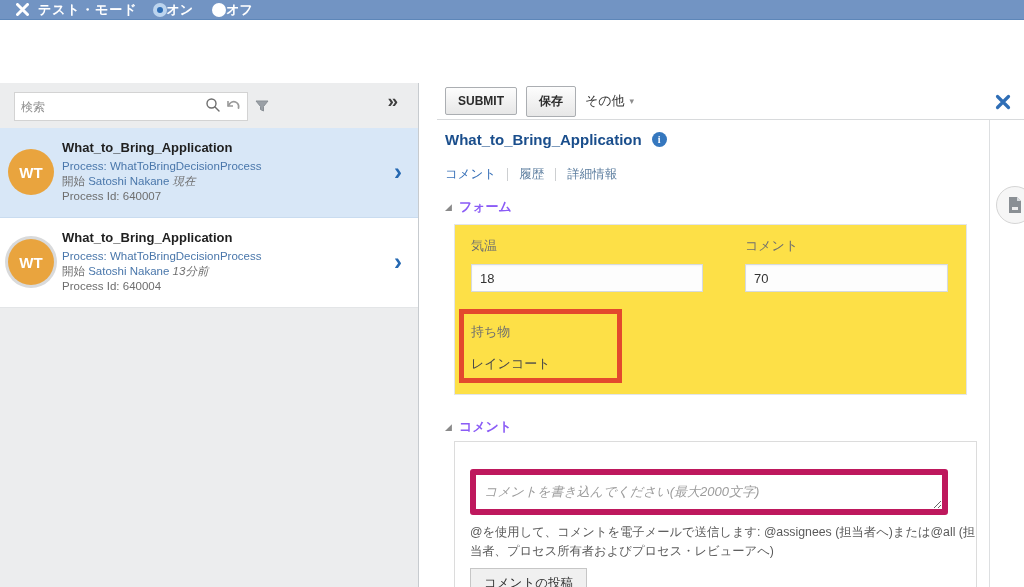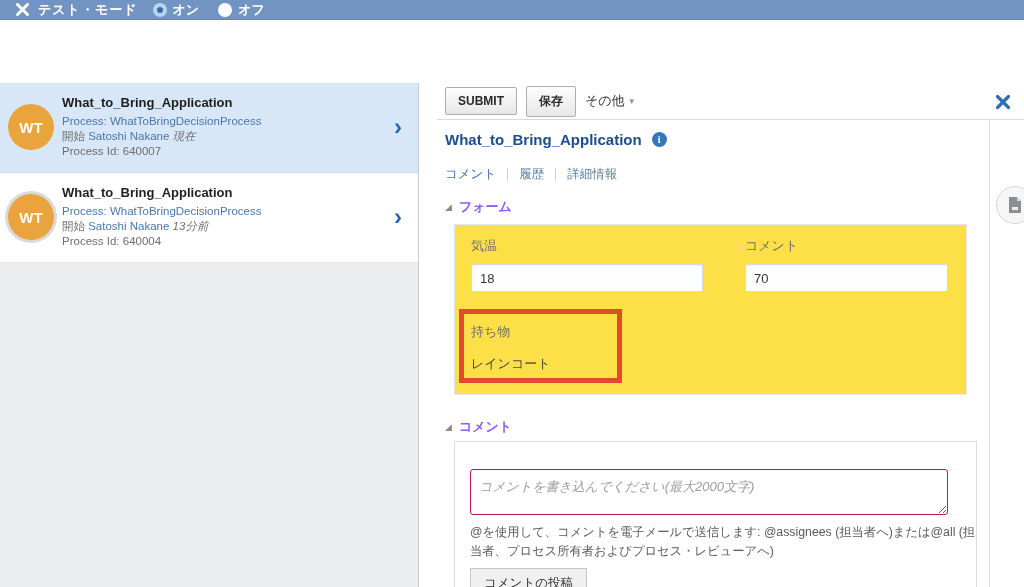--- a/index.html
+++ b/index.html
@@ -9,21 +9,21 @@
 
   
   .app-header { height:57px; background:#3478BE; display:flex; align-items:center; padding-left:16px; }
   .app-title { color:#fff; font-size:22px; font-weight:500; letter-spacing:.5px; }
 
   
   .test-bar { height:20px; background:#7294C3; border-bottom:1px solid #5D86B8; display:flex; align-items:center; padding-left:16px; gap:9px; }
   .test-close { width:13px; height:13px; cursor:pointer; }
   .test-close svg { display:block; }
   .test-label { color:#fff; font-size:13px; font-weight:bold; letter-spacing:1px; margin-right:6px; }
-  .radio-group { display:flex; align-items:center; gap:6px; }
+  .radio-group { display:flex; align-items:center; }
   .radio { width:14px; height:14px; border-radius:50%; background:#fff; position:relative; cursor:pointer; }
   .radio.selected { background:#BCD4EE; }
   .radio.selected::after { content:""; position:absolute; left:4px; top:4px; width:6px; height:6px; border-radius:50%; background:#2F6EB6; }
   .radio-label { color:#fff; font-size:13px; font-weight:bold; margin-right:10px; }
 
   
   .main { position:absolute; top:83px; left:0; right:0; bottom:0; display:flex; }
 
   
   .left-panel { width:419px; background:#ECEDEE; border-right:1px solid #C7CBCF; position:relative; flex:none; }
@@ -77,21 +77,21 @@
   .field-label { font-size:13px; color:#6F6F6F; margin-bottom:9px; }
   .field input { width:100%; height:28px; border:1px solid #D6DADE; background:#FDFDFD; font-size:13px; color:#333; padding:12px 8px; font-family:inherit; box-shadow:inset 0 1px 2px rgba(0,0,0,.04); }
   .f1 { left:16px; top:12px; width:232px; }
   .f2 { left:290px; top:12px; width:203px; }
   .ro-label { position:absolute; left:16px; top:98px; font-size:13px; color:#6F6F6F; }
   .ro-value { position:absolute; left:16px; top:130px; font-size:13px; color:#4A4A4A; }
 
   .annotation-box { position:absolute; left:22px; top:226px; width:163px; height:74px; border:5px solid #E3492D; z-index:5; pointer-events:none; }
 
   .comment-box { position:absolute; left:17px; top:358px; width:523px; height:200px; border:1px solid #DCDCDC; background:#fff; }
-  .comment-box textarea { position:absolute; left:15px; top:27px; width:478px; height:46px; border:1px solid #be185d; border-radius:3px; resize:both; font-family:inherit; font-size:13px; color:#444; padding:8px; outline:none; }
+  .comment-box textarea { position:absolute; left:15px; top:27px; width:478px; height:46px; border:6px solid #be185d; border-radius:3px; resize:both; font-family:inherit; font-size:13px; color:#444; padding:8px; outline:none; }
   .comment-box textarea::placeholder { font-style:italic; color:#9C9C9C; }
   .comment-help { position:absolute; left:15px; top:81px; width:508px; font-size:12.3px; color:#5A5A5A; line-height:19px; }
   .post-btn { position:absolute; left:15px; top:126px; font-family:inherit; font-size:12.5px; color:#333; background:#F0F0F0; border:1px solid #C6C6C6; padding:6px 13px; cursor:pointer; }
 
   .v-divider { position:absolute; left:552px; top:37px; bottom:0; width:1px; background:#DDDFE1; }
   .doc-circle { position:absolute; left:559px; top:103px; width:38px; height:38px; border-radius:50%; background:#F6F6F6; border:1px solid #D5D5D5; display:flex; align-items:center; justify-content:center; cursor:pointer; }
 </style>
 </head>
 <body>
 
@@ -111,20 +111,45 @@
     </span>
     <span class="radio-group">
       <span class="radio"></span>
       <span class="radio-label">オフ</span>
     </span>
   </div>
 
   <div class="main">
 
     <div class="left-panel">
+      <div class="search-row">
+        <div class="search-box">
+          <input type="text" placeholder="検索" style="">
+          <span class="search-icons">
+            <span>
+              <svg width="16" height="16" viewBox="0 0 16 16">
+                  <circle cx="6.5" cy="6.5" r="4.5" fill="none" stroke="#6E6E6E" stroke-width="1.4"></circle>
+                  <path d="M10 10 L14 14" stroke="#6E6E6E" stroke-width="1.4" stroke-linecap="round"></path>
+                </svg>
+            </span>
+            <span>
+              <svg width="17" height="15" viewBox="0 0 17 15">
+                  <path d="M3 4 L3 9 L8 9" fill="none" stroke="#9A9A9A" stroke-width="1.6"></path>
+                  <path d="M3.5 8.5 C5 5.5 8 4 10.5 5 C13 6 14 8.5 13.5 11" fill="none" stroke="#9A9A9A" stroke-width="1.8" stroke-linecap="round"></path>
+                </svg>
+            </span>
+          </span>
+        </div>
+        <span class="filter-icon">
+          <svg width="16" height="16" viewBox="0 0 16 16">
+              <path d="M2 3 H14 L9.5 8.5 V13 L6.5 11.5 V8.5 Z" fill="#9AA0A6" stroke="#8A9096" stroke-width="1"></path>
+            </svg>
+        </span>
+        <span class="collapse-toggle">»</span>
+      </div>
 
       <div class="task-item selected">
         <div class="avatar">WT</div>
         <div class="task-title">What_to_Bring_Application</div>
         <div class="task-meta">
           <span class="meta-link">Process:</span>
           <span class="meta-link">WhatToBringDecisionProcess</span>
         </div>
         <div class="task-meta">
           <span>開始</span>

